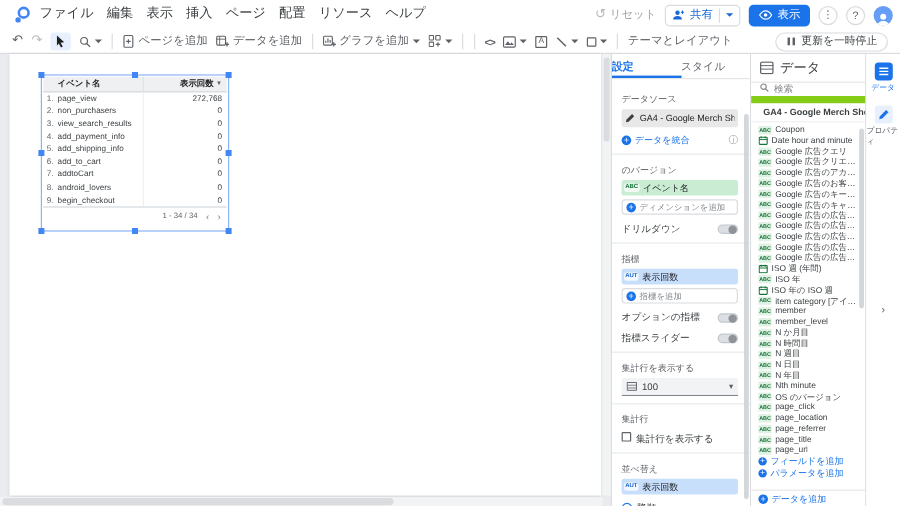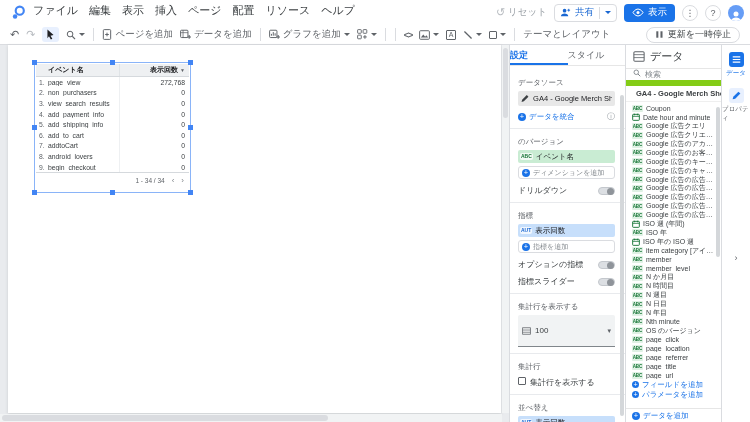--- a/index.html
+++ b/index.html
@@ -79,21 +79,21 @@
   .pluscirc{width:8px;height:8px;flex:0 0 8px;border-radius:50%;background:#1a73e8;color:#fff;font-size:7.5px;line-height:8px;text-align:center}
   .divider{height:1px;background:#e8eaed;margin:6px -10px 4px -8px}
   .chip{display:flex;align-items:center;gap:3px;height:13px;border-radius:2px;padding:0 2px;margin-bottom:3px;font-size:7.5px;color:#202124}
   .chip .badge{font-size:5px;font-weight:bold;background:rgba(255,255,255,.75);border-radius:2px;padding:0 1px;line-height:7px}
   .chip.dim{background:#c9ecd3}.chip.dim .badge{color:#137333}
   .chip.met{background:#c7dffb}.chip.met .badge{color:#1967d2}
   .addfield{display:flex;align-items:center;gap:3px;height:13px;border:1px solid #dadce0;border-radius:3px;padding:0 3px;color:#80868b;font-size:7px;margin-bottom:2px;background:#fff}
   .trow2{display:flex;align-items:center;justify-content:space-between;margin:6px 0 2px;font-size:8px;color:#3c4043}
   .toggle{width:17px;height:8px;border-radius:5px;background:#dcdfe3;border:1px solid #c3c7cc;position:relative}
   .toggle::after{content:'';position:absolute;right:0px;top:0px;width:7px;height:7px;border-radius:50%;background:#8f949a}
-  .select{display:flex;align-items:center;gap:4px;height:32px;background:#f1f3f4;border-bottom:1px solid #80868b;border-radius:2px 2px 0 0;padding:0 4px;margin:2px 0 4px;font-size:8px;color:#3c4043}
+  .select{display:flex;align-items:center;gap:4px;height:15px;background:#f1f3f4;border-bottom:1px solid #80868b;border-radius:2px 2px 0 0;padding:0 4px;margin:2px 0 4px;font-size:8px;color:#3c4043}
   .select .scaret{margin-left:auto;font-size:7px;color:#5f6368}
   .cbrow{display:flex;gap:4px;margin:5px 0 3px;font-size:8px;color:#3c4043}
   .cb{width:8px;height:8px;border:1px solid #5f6368;border-radius:1px;flex:0 0 8px}
   .rrow{display:flex;align-items:center;gap:4px;margin:6px 0;font-size:8px;color:#3c4043}
   .radio{width:9px;height:9px;border:1px solid #80868b;border-radius:50%;flex:0 0 9px;position:relative}
   .radio.sel{border-color:#1a73e8}
   .radio.sel::after{content:'';position:absolute;left:1.5px;top:1.5px;width:4px;height:4px;border-radius:50%;background:#1a73e8}
   .cp-sb{position:absolute;right:1px;top:50px;bottom:6px;width:4px;border-radius:2px;background:#d4d7da}
 
   

